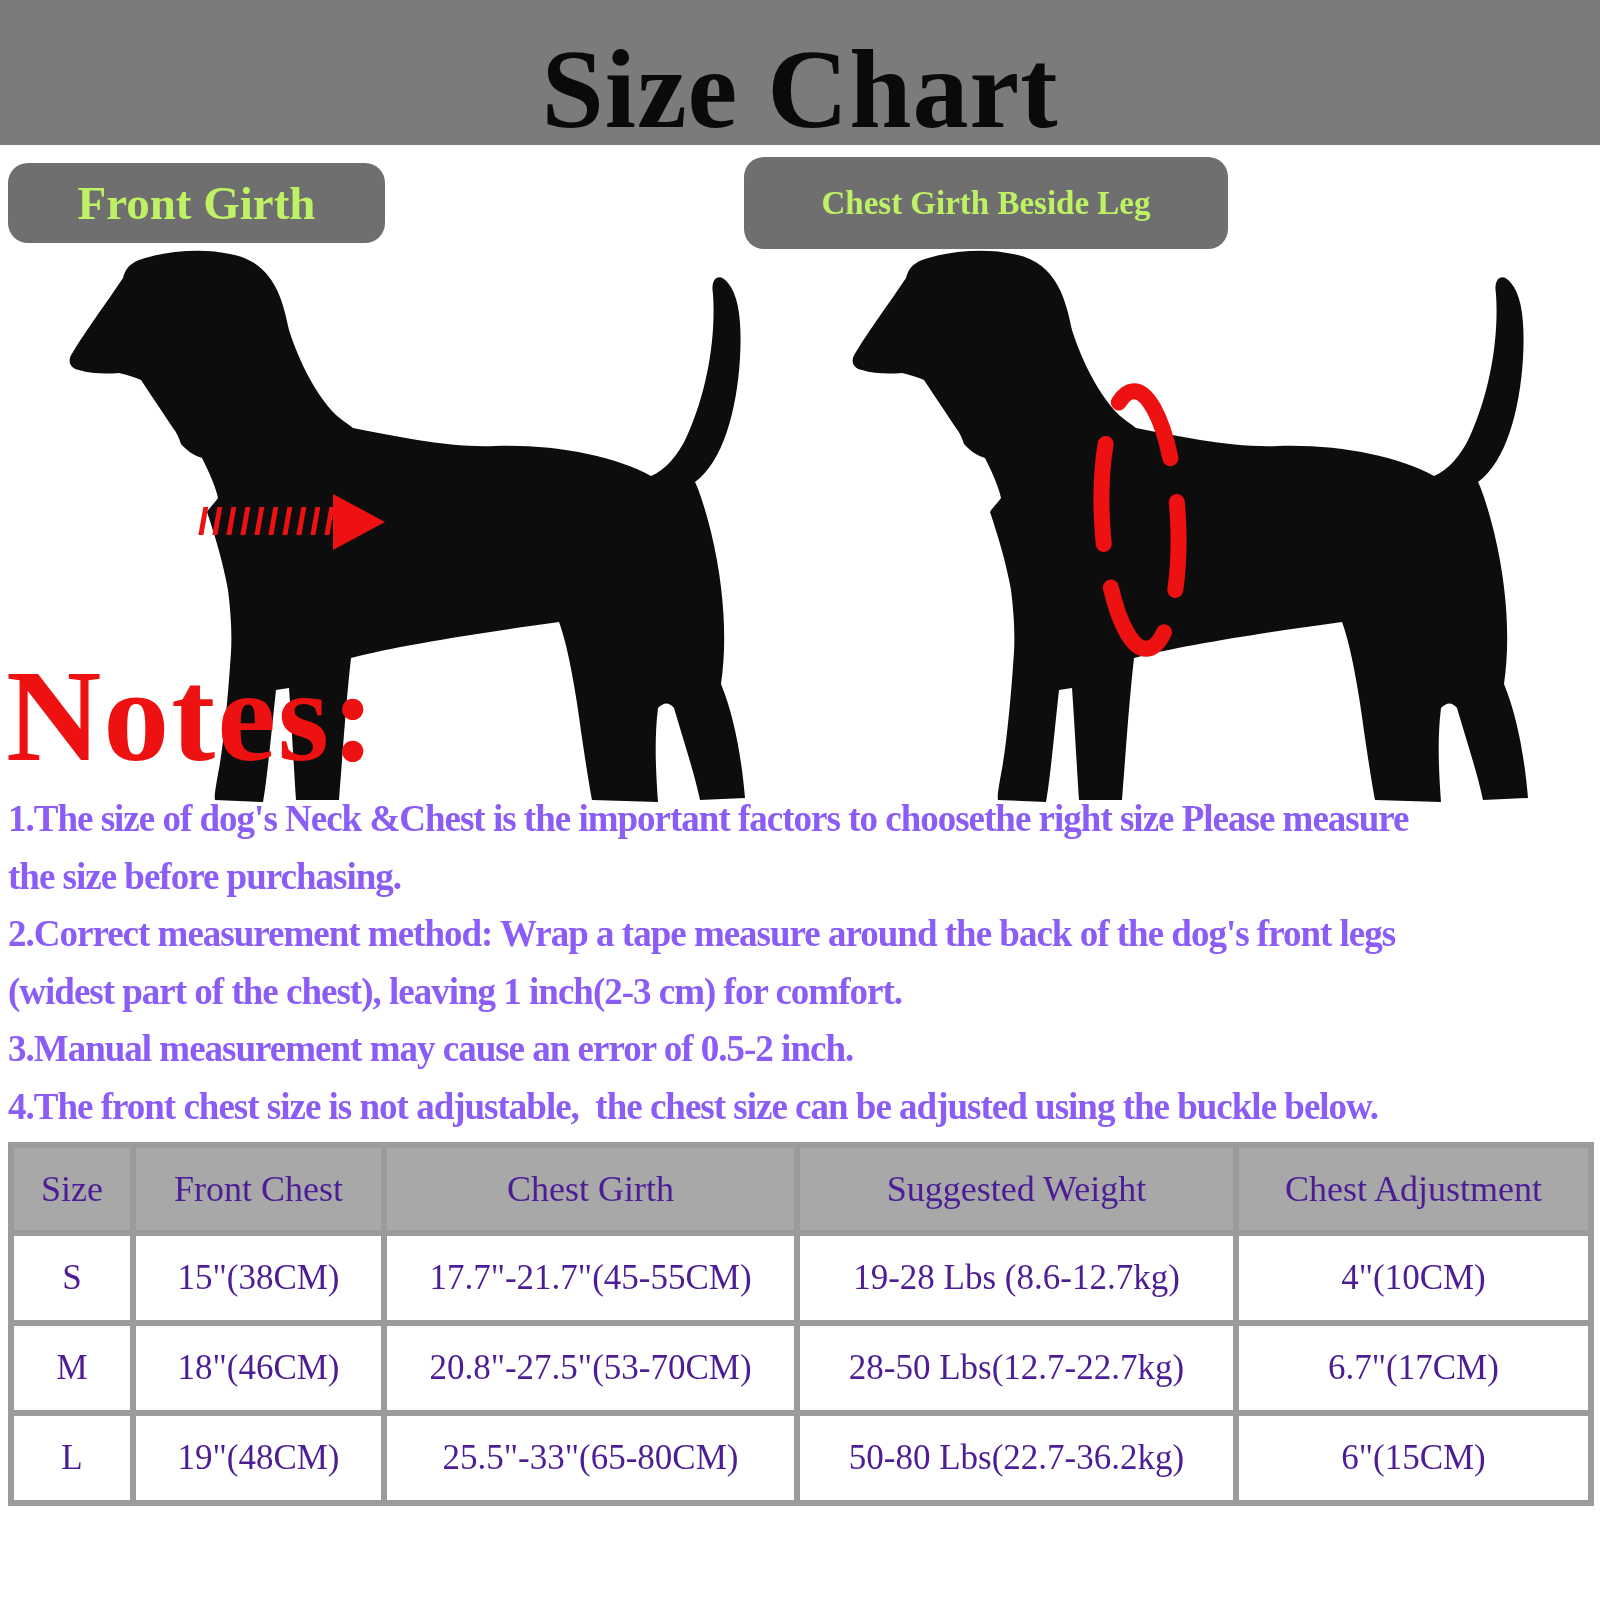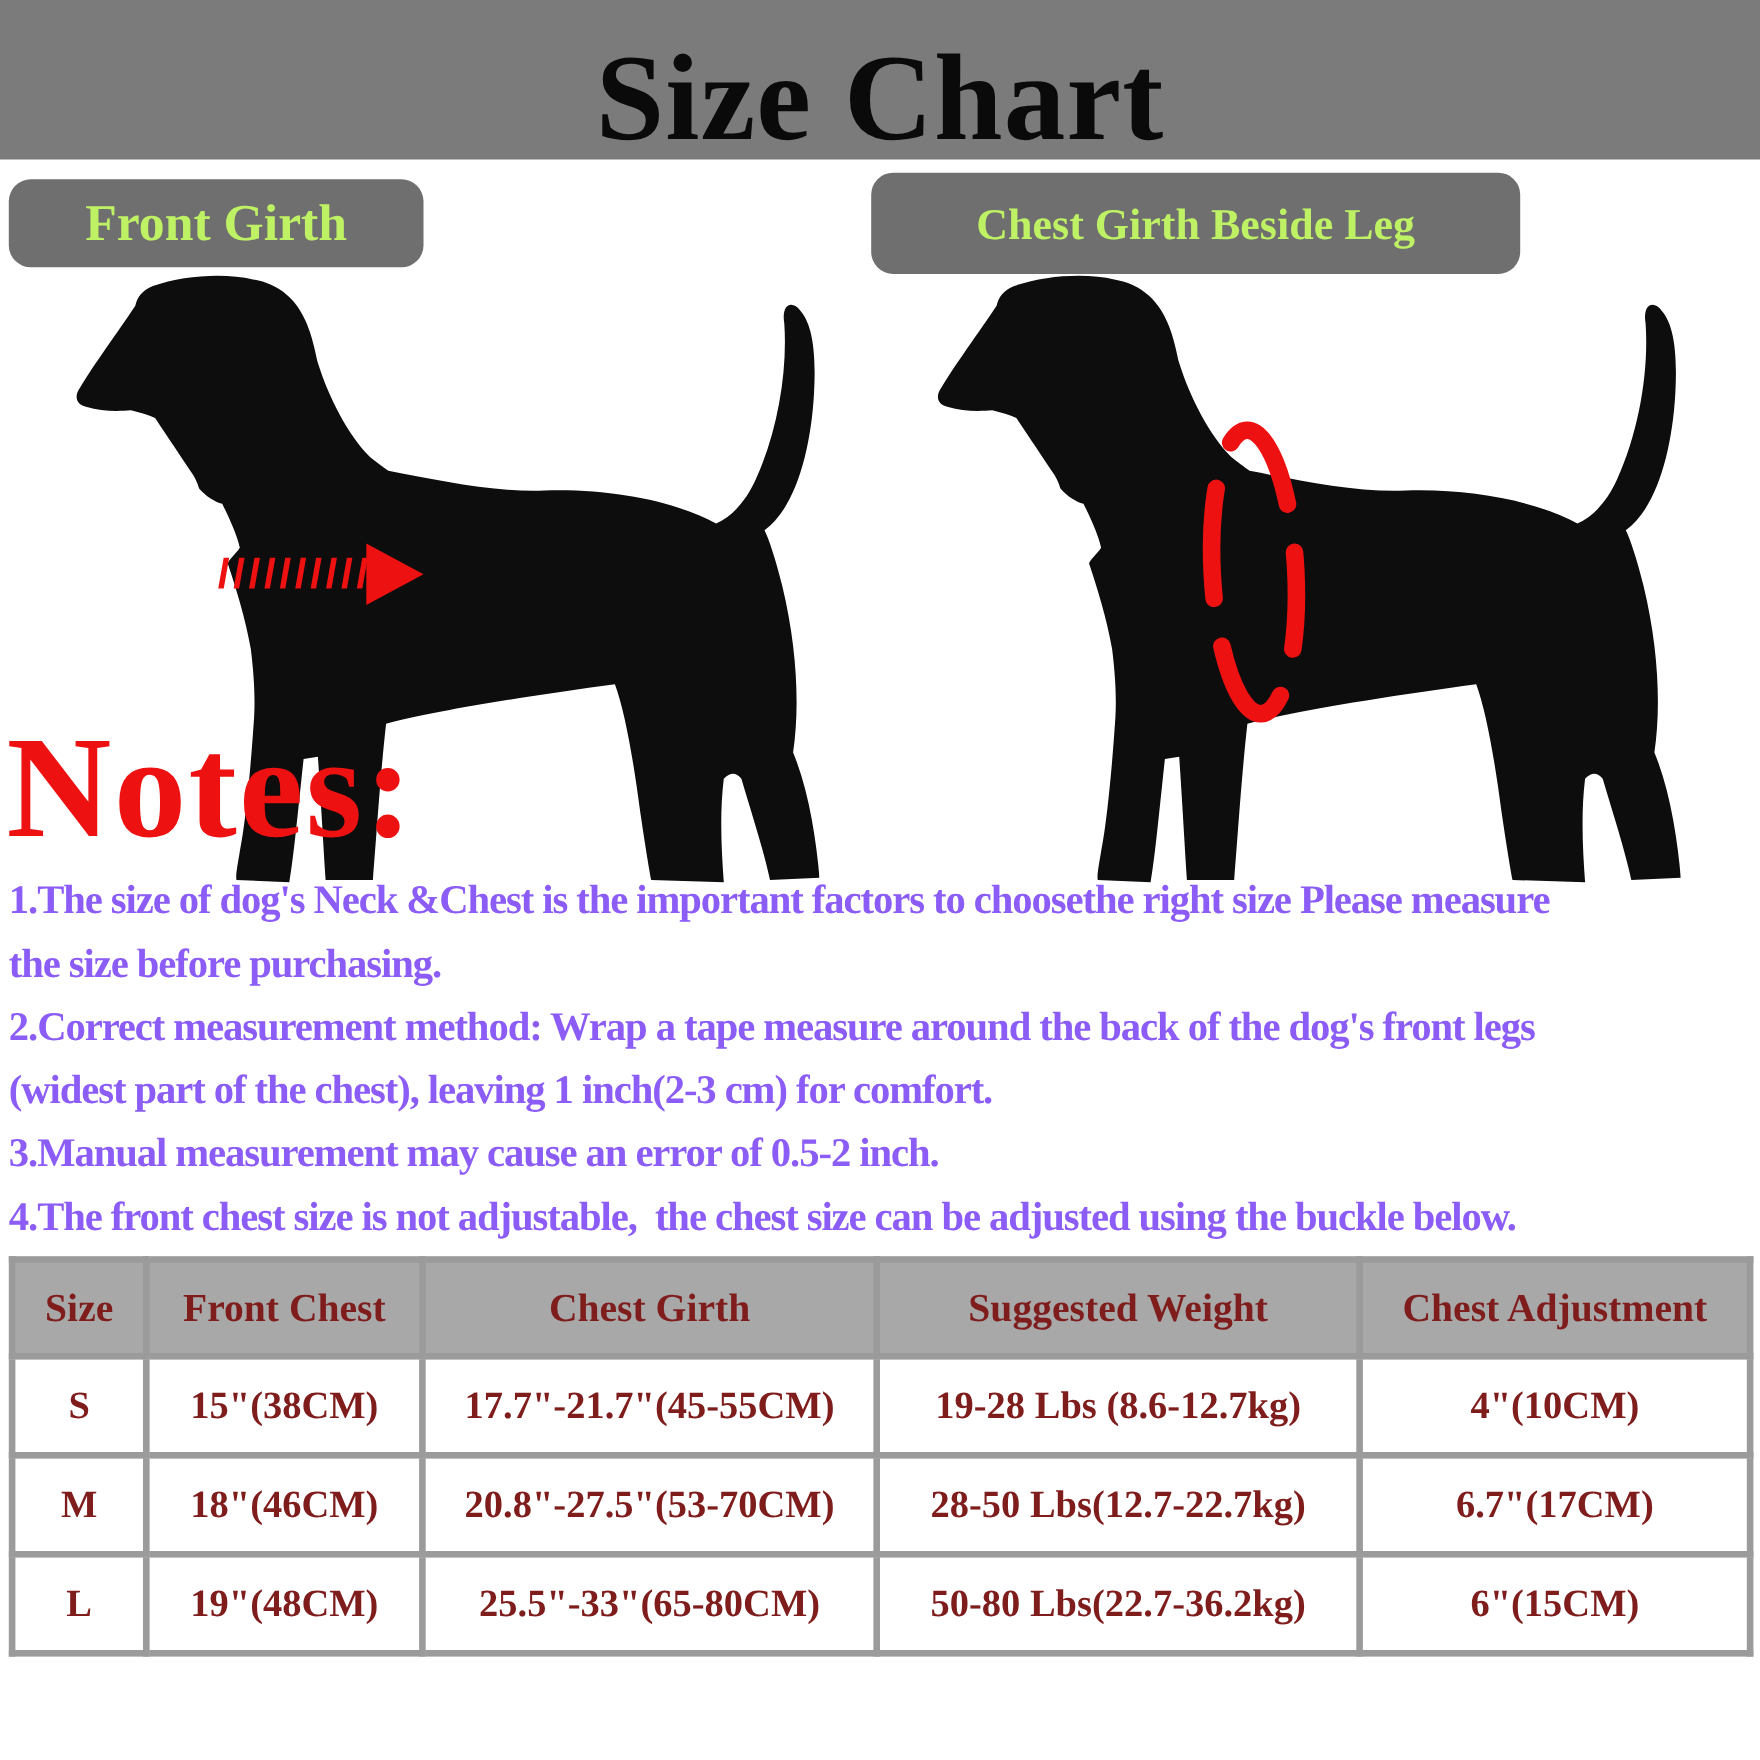--- a/index.html
+++ b/index.html
@@ -19,21 +19,21 @@
   .banner .title {
     font-size:112px; font-weight:bold; color:#0a0a0a; letter-spacing:1px;
     line-height:1;
   }
   .pill {
     position:absolute; background:#6f6f6f; border-radius:20px;
     display:flex; align-items:center; justify-content:center;
     color:#bef264; font-weight:bold; z-index:2;
   }
   .pill-left  { left:8px;  top:163px; width:377px; height:80px; font-size:47px; }
-  .pill-right { left:792px; top:157px; width:590px; height:92px; font-size:40px; }
+  .pill-right { left:744px; top:157px; width:484px; height:92px; font-size:33px; }
   .dog { position:absolute; width:690px; height:557px; z-index:1; }
   .dog svg { width:100%; height:100%; display:block; }
   .dog-left  { left:55px;  top:248px; }
   .dog-right { left:838px; top:248px; }
   .notes-heading {
     position:absolute; left:6px; top:650px;
     font-size:132px; line-height:1; font-weight:bold;
     color:#ee1111; letter-spacing:2px; z-index:5;
   }
   .note-line {
@@ -42,21 +42,21 @@
     letter-spacing:-1px; white-space:pre; z-index:4; line-height:1;
   }
   .size-table {
     position:absolute; left:8px; top:1142px; width:1582px;
     border-collapse:collapse; table-layout:fixed;
     background:#ffffff; z-index:6;
   }
   .size-table th, .size-table td {
     border:6px solid #9b9b9b;
     text-align:center; vertical-align:middle;
-    font-weight:bold; color:#7f1d1d;
+    font-weight:normal; color:#4c1d95;
   }
   .size-table th { background:#a8a8a8; font-size:36px; height:88px; }
   .size-table td { background:#ffffff; font-size:35px; height:90px; }
 </style>
 </head>
 <body>
 
 <div class="banner">
   <div class="title">Size Chart</div>
 </div>

